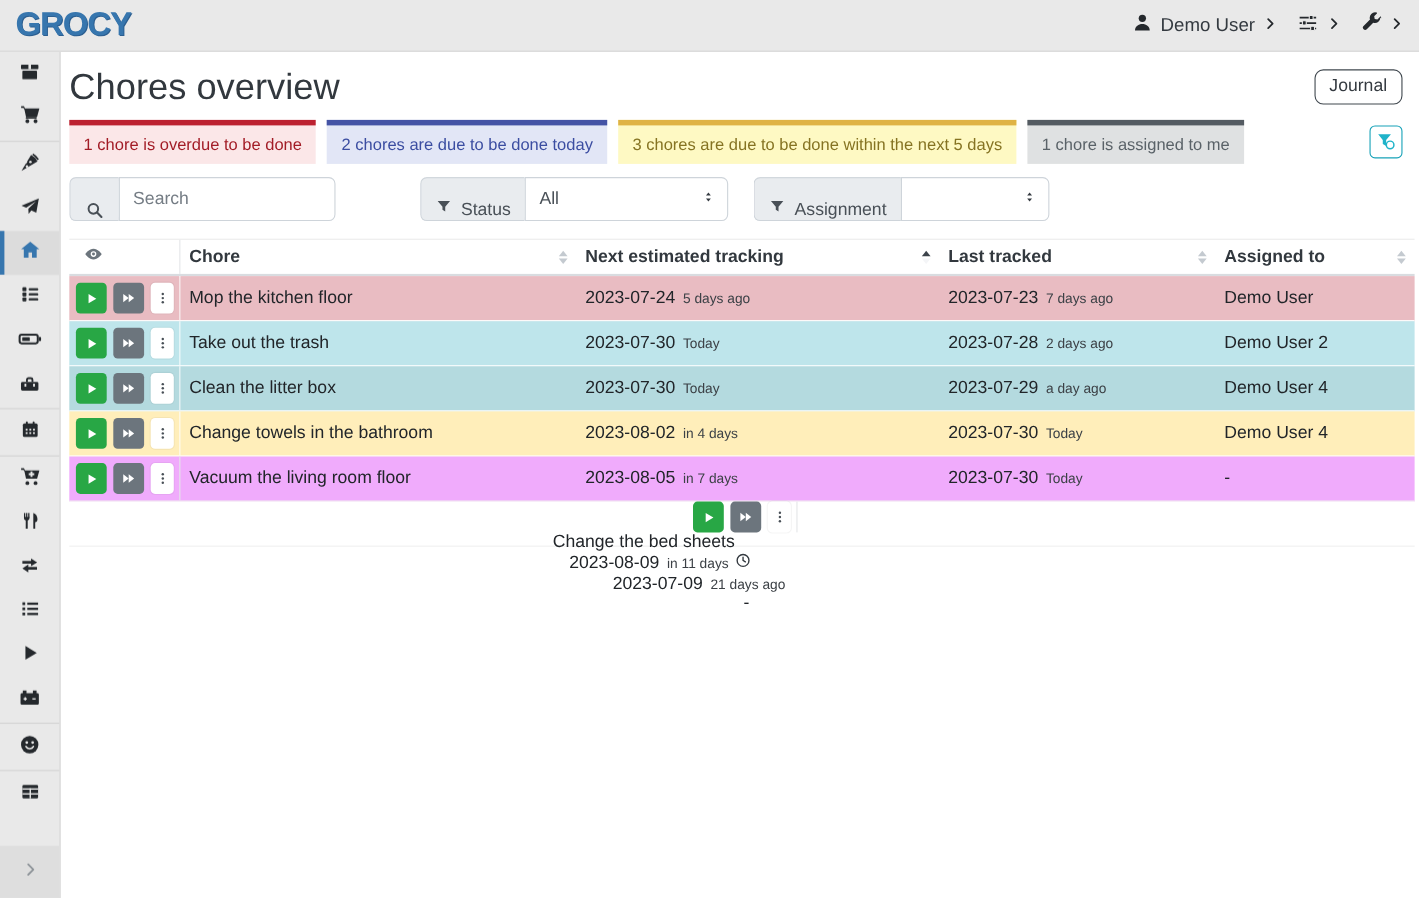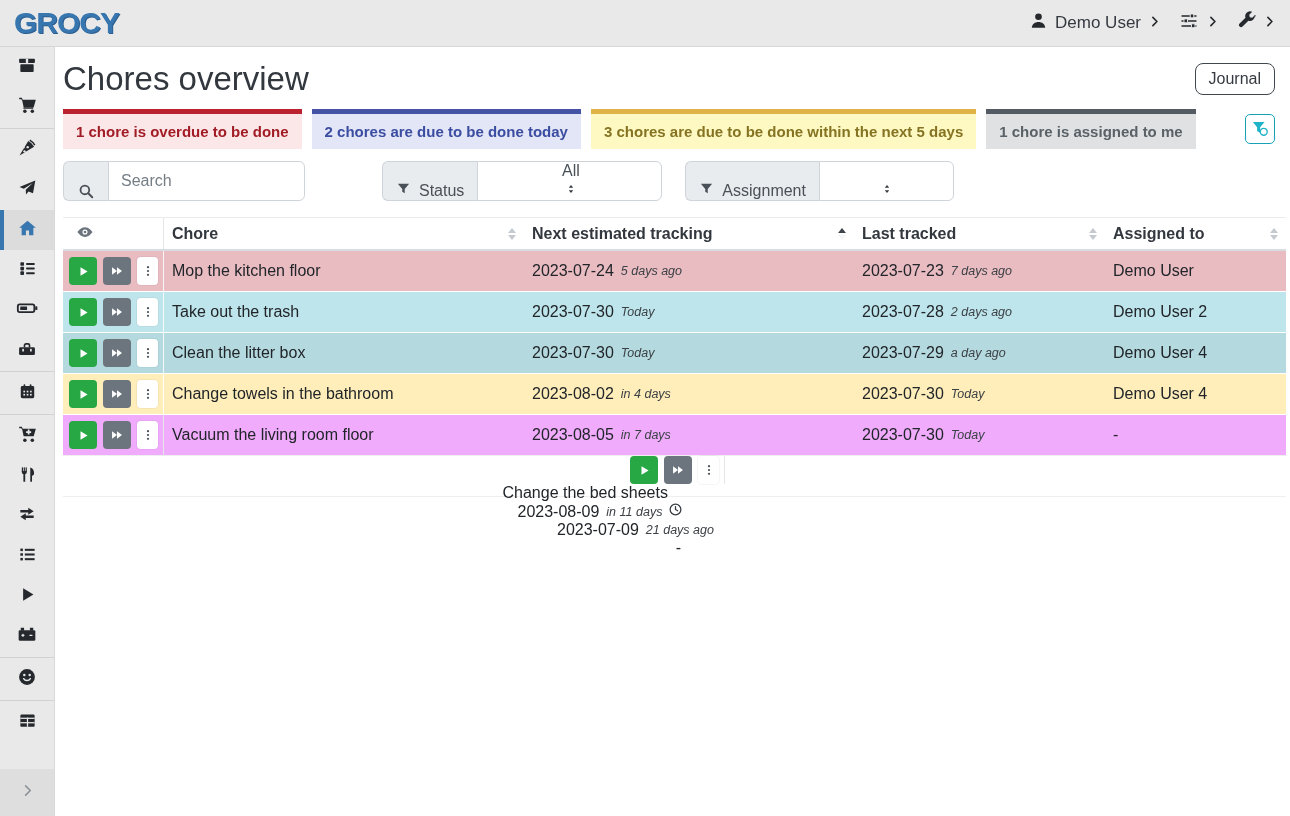--- a/index.html
+++ b/index.html
@@ -29,58 +29,58 @@
 
   
   .main { margin-left:56px; padding-top:47px; }
   .title-row { display:flex; align-items:center; padding:10px 15px 6px 7px; }
   h1 { font-size:33px; font-weight:500; color:#32383e; line-height:44px; }
   .journal-btn { margin-left:auto; background:#fff; border:1px solid #40484f; border-radius:8px;
                  color:#343a40; font-size:16px; font-family:inherit; padding:6px 13px; cursor:pointer; }
 
   
   .banners-row { display:flex; align-items:center; padding:2px 15px 0 7px; gap:10px; }
-  .banner { border-top:5px solid; font-weight:700; font-size:15px; padding:9px 13px; white-space:nowrap; cursor:pointer; }
+  .banner { border-top:5px solid; font-weight:400; font-size:15px; padding:9px 13px; white-space:nowrap; cursor:pointer; }
   .b-danger  { border-color:#bc2130; background:#fbe7e8; color:#a21c26; }
   .b-info    { border-color:#4453a5; background:#e2e6f6; color:#3b4da1; }
   .b-warning { border-color:#dfb345; background:#fef9c3; color:#857322; }
   .b-secondary { border-color:#545b62; background:#dfe1e2; color:#5a6268; }
   .filter-clear { margin-left:auto; width:30px; height:30px; background:#fff; border:1px solid #17a2b8;
                   border-radius:5px; color:#1fb3c9; display:flex; align-items:center; justify-content:center; cursor:pointer; }
 
   
   .filters-row { display:flex; align-items:center; padding:12px 15px 10px 7px; }
   .igroup { display:flex; height:40px; }
   .igp { background:#e9ecef; border:1px solid #ced4da; border-right:0; border-radius:6px 0 0 6px;
          display:flex; align-items:flex-end; justify-content:center; color:#495057; padding:0 13px; gap:8px; font-size:16px; }
   .search-input { width:197px; border:1px solid #ced4da; border-radius:0 6px 6px 0; font-size:16px;
                   font-family:inherit; padding:0 12px; color:#495057; outline:none; }
   .search-input::placeholder { color:#757d85; }
   .sel { border:1px solid #ced4da; border-radius:0 6px 6px 0; background:#fff; display:flex; align-items:center;
-         padding:0 10px 0 12px; font-size:16px; color:#495057; cursor:pointer; justify-content:space-between;flex-direction:column; }
+         padding:0 10px 0 12px; font-size:16px; color:#495057; cursor:pointer; justify-content:space-between; }
   .sel svg { color:#343a40; }
   .g-status { margin-left:77px; }
   .g-status .sel { width:185px; }
   .g-assign { margin-left:23px; }
   .g-assign .sel { width:135px; }
 
   
   .tbl { margin:6px 4px 0 7px; }
   .thead { display:flex; align-items:center; height:34px; border-top:1px solid #ececec;
            border-bottom:2px solid #d9dce0; font-weight:700; color:#32383e; font-size:16px; }
   .trow { display:flex; align-items:center; height:41px; font-size:16px; border-bottom:1px solid #fff; }
   .cell { display:flex; align-items:center; padding-left:8px; height:100%; }
   .ca { width:101px; padding-left:6px; gap:6px; border-right:1px solid rgba(255,255,255,.85); }
   .thead .ca { border-right:1px solid #e4e6e8; padding-left:13px; color:#6c757d; }
   .cc { width:360px; } .cn { width:330px; } .cl { width:251px; } .cg { flex:1; }
   .bg1 { background:#e9bcc2; } .bg2 { background:#bee5eb; } .bg3 { background:#b4dadf; }
   .bg4 { background:#ffeeba; } .bg5 { background:#f0abfc; } .bg6 { background:#fff;flex-direction:column; }
   .bg5, .bg6 { border-bottom-color:#efefef; }
   .bg5 .ca, .bg6 .ca { border-right-color:#e4e6e8; }
-  .ago { font-size:12.5px; font-style:italic; margin-left:7px; color:#3c4146; }
+  .ago { font-size:12.5px; margin-left:7px; color:#3c4146; }
   .btn { border:none; width:28px; height:28px; border-radius:4px; display:flex; align-items:center;
          justify-content:center; color:#fff; cursor:pointer; padding:0; }
   .btn.play { background:#28a745; }
   .btn.skip { background:#6c757d; }
   .btn.more { background:#fff; width:21px; color:#495057; box-shadow:0 0 0 1px rgba(0,0,0,.04); }
   .sort { display:flex; flex-direction:column; gap:2px; margin-left:auto; margin-right:8px; }
   .sort i { width:0; height:0; border-left:4.5px solid transparent; border-right:4.5px solid transparent; }
   .sort .up { border-bottom:5.5px solid #c4cad0; }
   .sort .dn { border-top:5.5px solid #c4cad0; }
   .sort.asc .up { border-bottom-color:#3c434a; }

